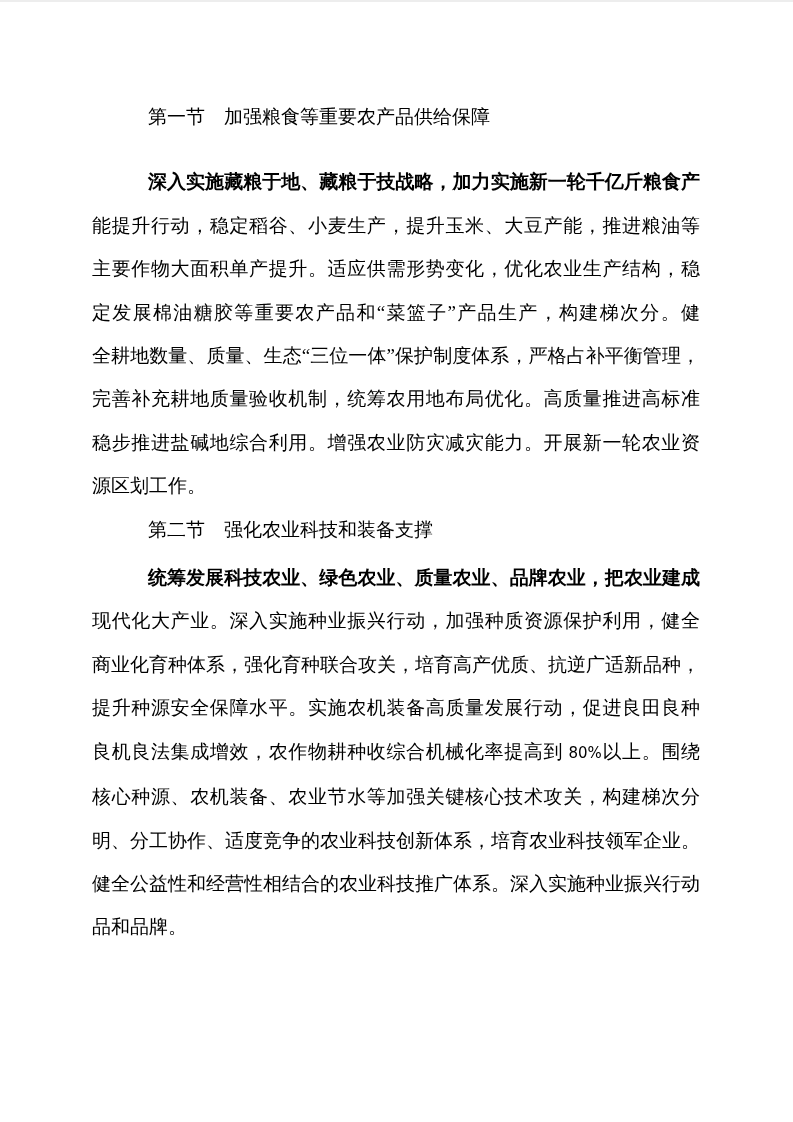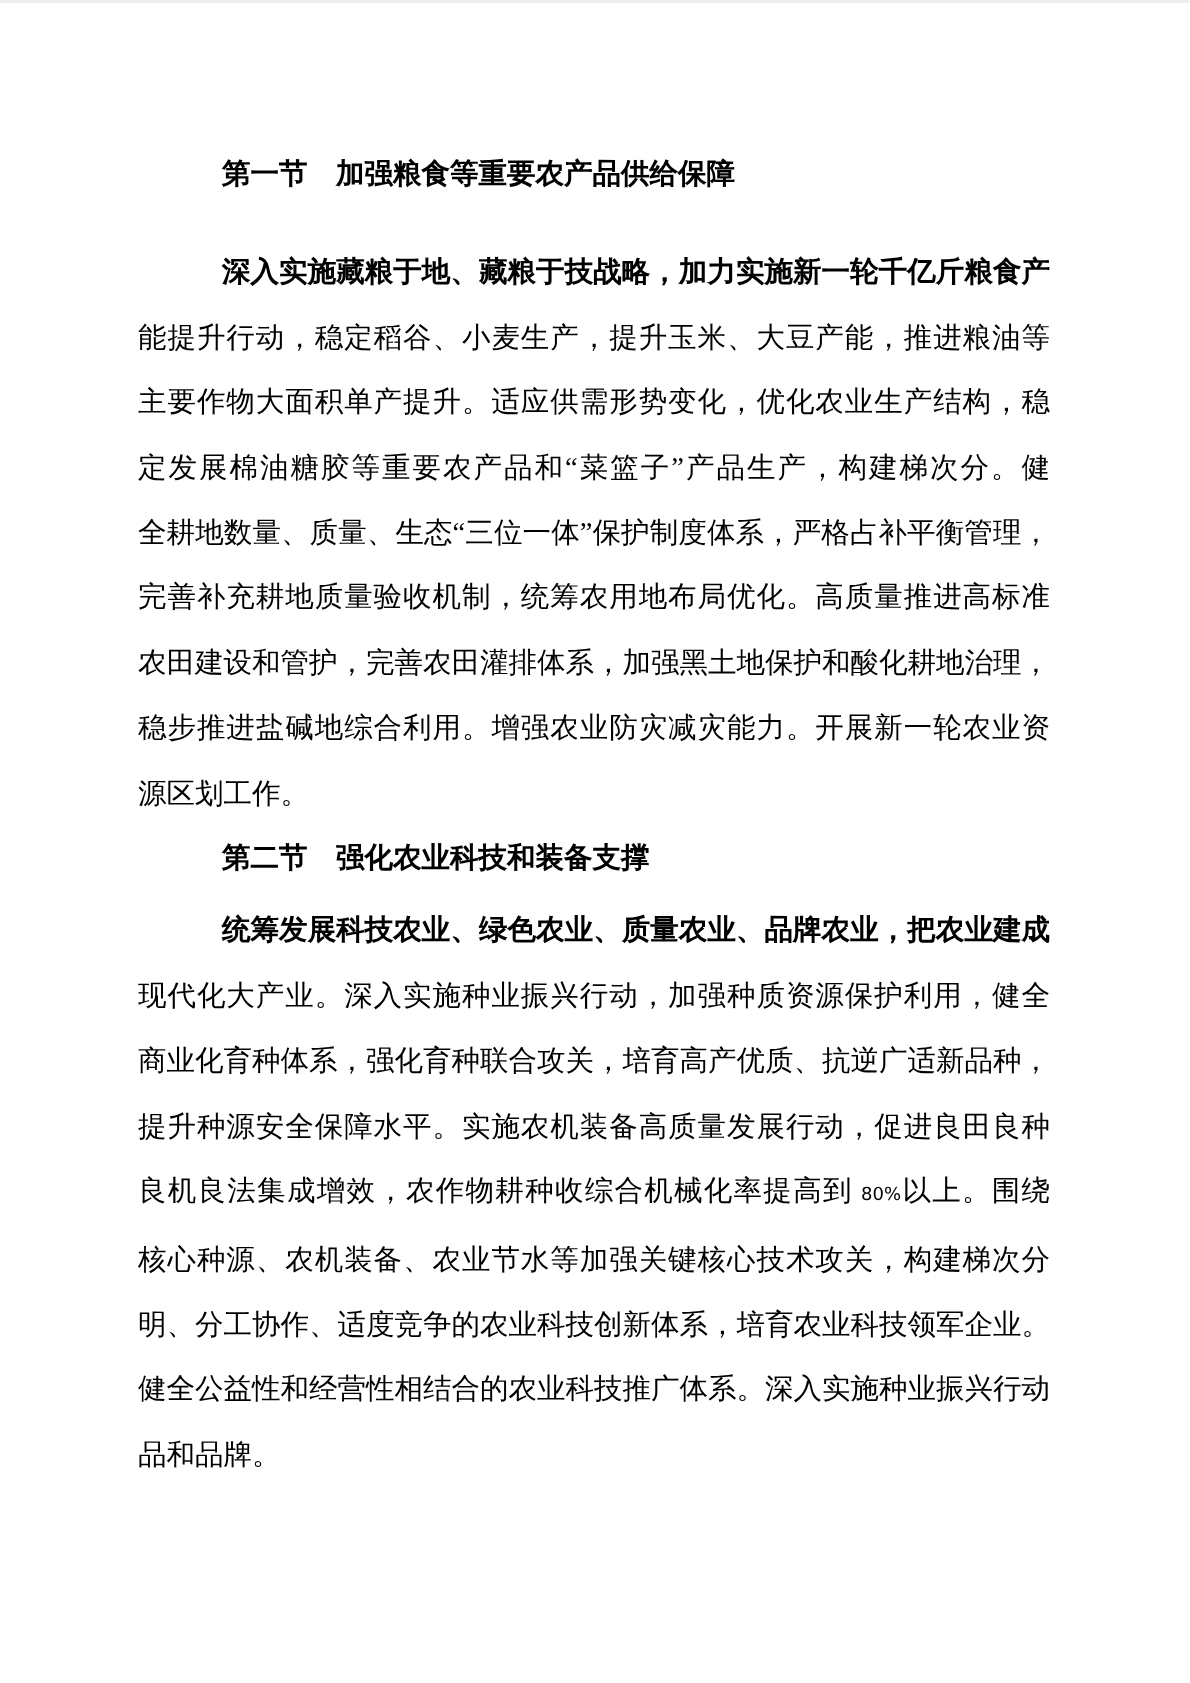--- a/index.html
+++ b/index.html
@@ -17,55 +17,54 @@
     background: #ffffff;
     border-top: 2px solid #ededed;
     padding: 93px 93px 0 92px;
     color: #000000;
     font-size: 19px;
     overflow: hidden;
   }
   .heading {
     margin: 0;
     font-size: 19px;
-    font-weight: bold;
+    font-weight: normal;
     line-height: 43.4px;
     text-indent: 56px;
     white-space: nowrap;
   }
   .heading.first-section { margin-bottom: 22px; }
   .heading.second-section { margin-top: 0; margin-bottom: 5px; }
   .para { margin: 0; }
   .line {
     line-height: 43.4px;
     text-align: justify;
     text-align-last: justify;
   }
   .line.first { text-indent: 56px; font-weight: bold; }
   .line.last { text-align-last: left; }
   .latin {
     font-family: "DejaVu Sans", "Liberation Sans", sans-serif;
-    font-size: 12px;
+    font-size: 15px;
   }
 </style>
 </head>
 <body>
 
 <div class="page">
 
   <h2 class="heading first-section">第一节　加强粮食等重要农产品供给保障</h2>
 
   <div class="para">
     <div class="line first">深入实施藏粮于地、藏粮于技战略，加力实施新一轮千亿斤粮食产</div>
     <div class="line">能提升行动，稳定稻谷、小麦生产，提升玉米、大豆产能，推进粮油等</div>
     <div class="line">主要作物大面积单产提升。适应供需形势变化，优化农业生产结构，稳</div>
     <div class="line">定发展棉油糖胶等重要农产品和“菜篮子”产品生产，构建梯次分。健</div>
     <div class="line">全耕地数量、质量、生态“三位一体”保护制度体系，严格占补平衡管理，</div>
     <div class="line">完善补充耕地质量验收机制，统筹农用地布局优化。高质量推进高标准</div>
-    <div class="line">农田建设和管护，完善农田灌排体系，加强黑土地保护和酸化耕地治理，</div>
     <div class="line">稳步推进盐碱地综合利用。增强农业防灾减灾能力。开展新一轮农业资</div>
     <div class="line last">源区划工作。</div>
   </div>
 
   <h2 class="heading second-section">第二节　强化农业科技和装备支撑</h2>
 
   <div class="para">
     <div class="line first">统筹发展科技农业、绿色农业、质量农业、品牌农业，把农业建成</div>
     <div class="line">现代化大产业。深入实施种业振兴行动，加强种质资源保护利用，健全</div>
     <div class="line">商业化育种体系，强化育种联合攻关，培育高产优质、抗逆广适新品种，</div>

